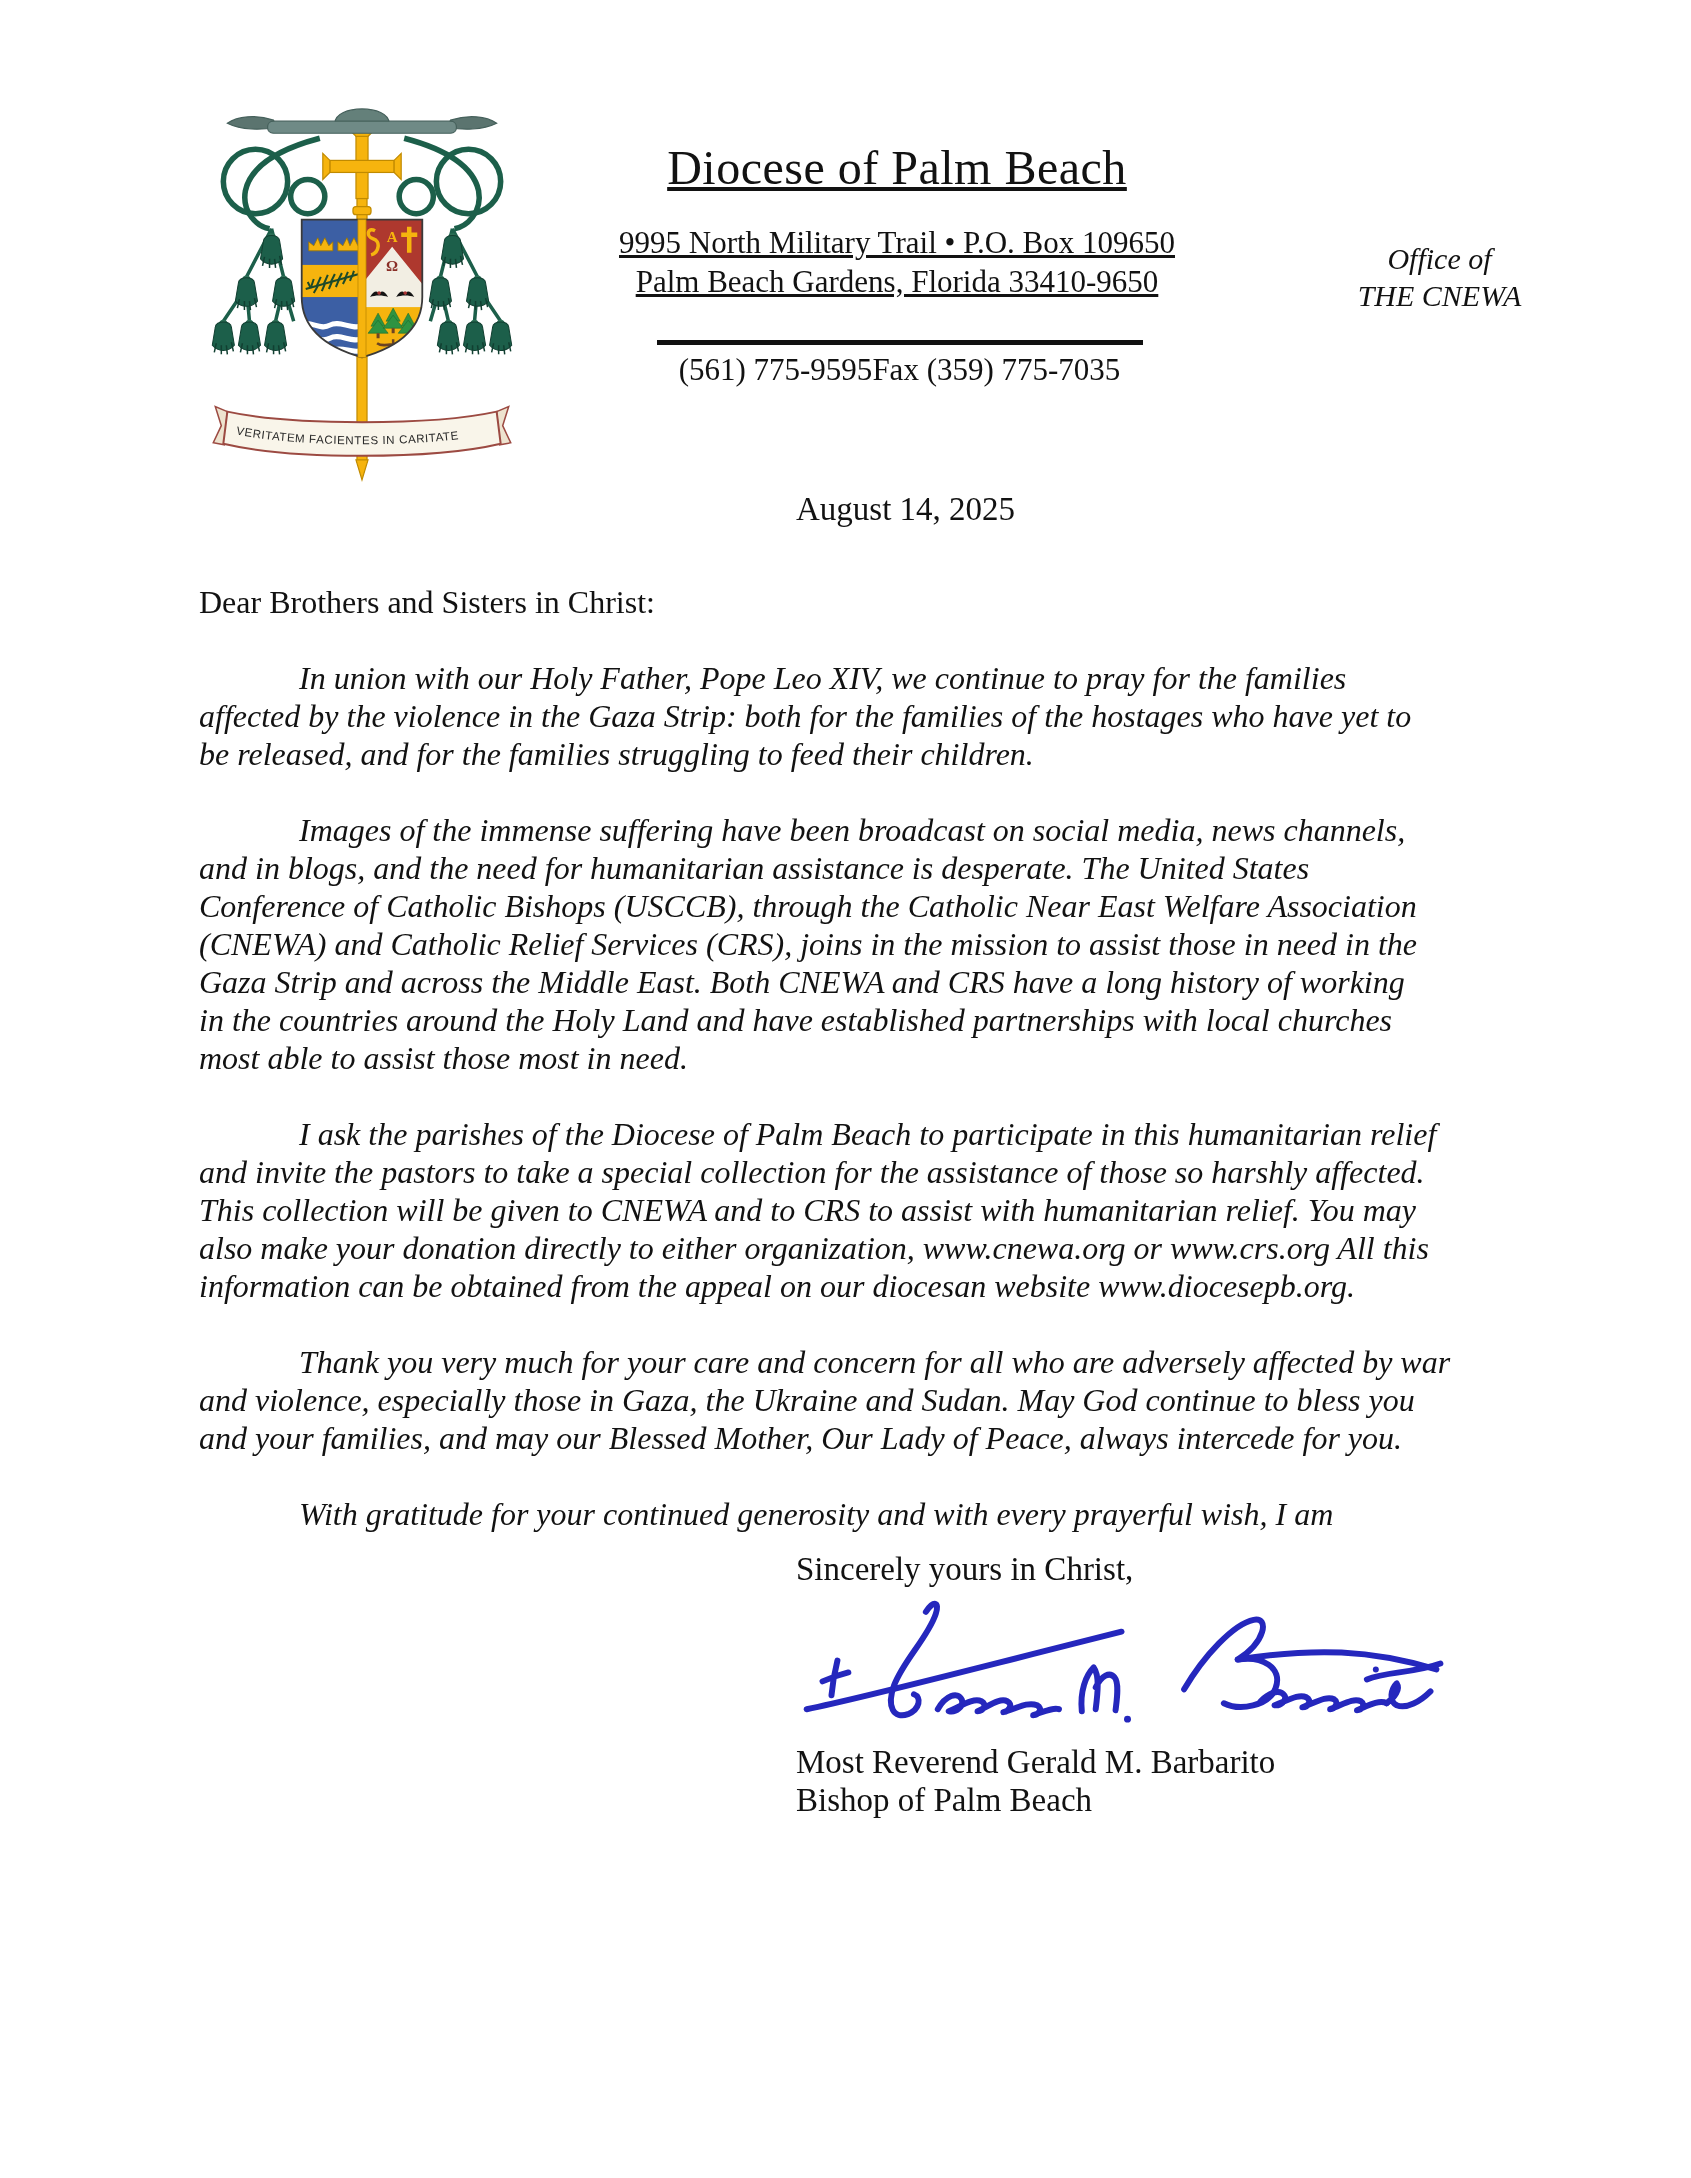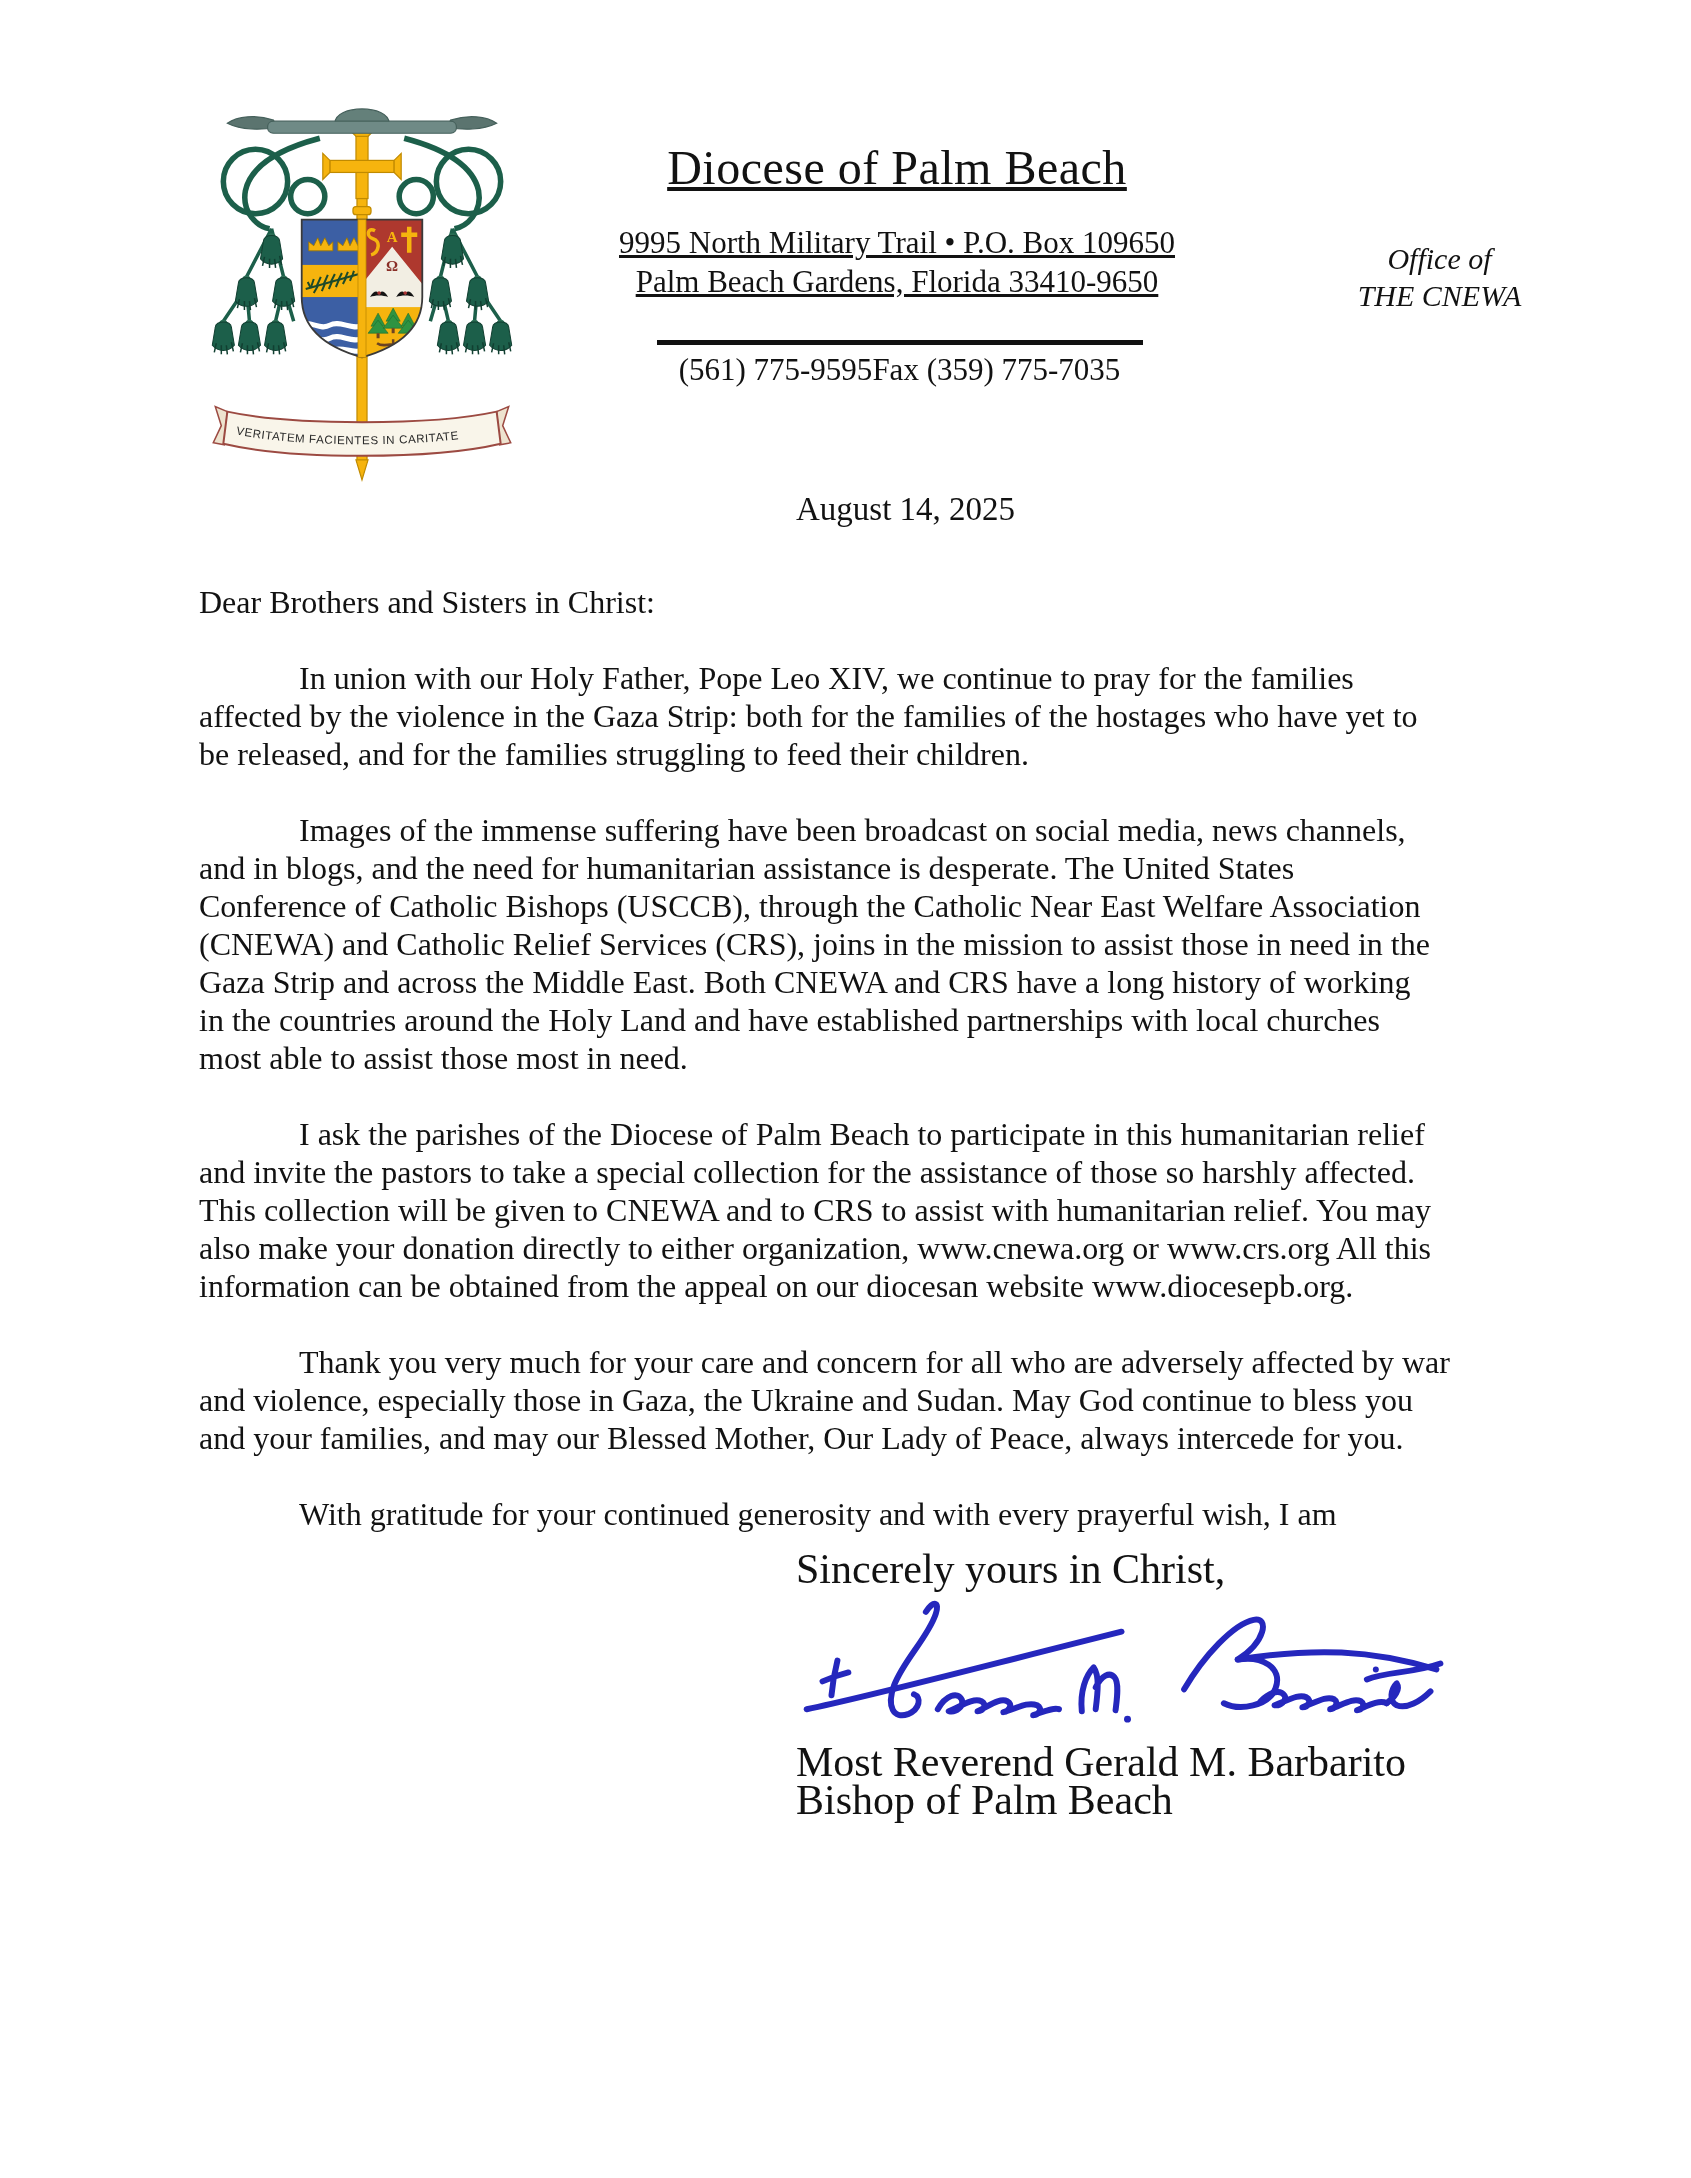--- a/index.html
+++ b/index.html
@@ -11,22 +11,22 @@
   .crest{position:absolute;left:211px;top:80px;width:302px;height:412px;}
   .hdr-center{position:absolute;left:300px;top:139px;width:1194px;text-align:center;text-decoration:underline;}
   .hdr-title{font-size:48px;line-height:58px;font-weight:normal;margin:0 0 26px 0;letter-spacing:0.5px;}
   .addr{font-size:31px;line-height:39px;}
   .hdr-rule{position:absolute;left:657px;top:340px;width:486px;height:5px;background:#111;}
   .phone-row{position:absolute;left:617px;top:350px;width:565px;display:flex;justify-content:center;font-size:31px;line-height:40px;}
   .office{position:absolute;left:1335px;top:240px;width:209px;text-align:center;font-size:30px;line-height:37px;font-style:italic;}
   .date-line{position:absolute;left:796px;top:490px;font-size:33px;line-height:39px;}
   .letter-body{position:absolute;left:199px;top:563px;width:1328px;font-size:32px;line-height:38px;margin-top:20px;}
   .letter-body p{margin:0 0 38px 0;white-space:pre-line;}
-  .para-indent{text-indent:100px;}
-  .closing{position:absolute;left:796px;top:1550px;font-size:42px;line-height:38px;}
+  .para-indent{text-indent:100px;font-style:italic;}
+  .closing{position:absolute;left:796px;top:1550px;font-size:33px;line-height:38px;}
   .closing p{margin:0;white-space:pre-line;}
   .sig-svg{display:block;margin:2px 0 4px -8px;}
   .sig-svg path{stroke:var(--ink,#2527bd);stroke-width:6;fill:none;stroke-linecap:round;stroke-linejoin:round;}
   .sig-svg .dot{fill:var(--ink,#2527bd);stroke:none;}
 </style>
 </head>
 <body>
 
 <div class="page">
 

